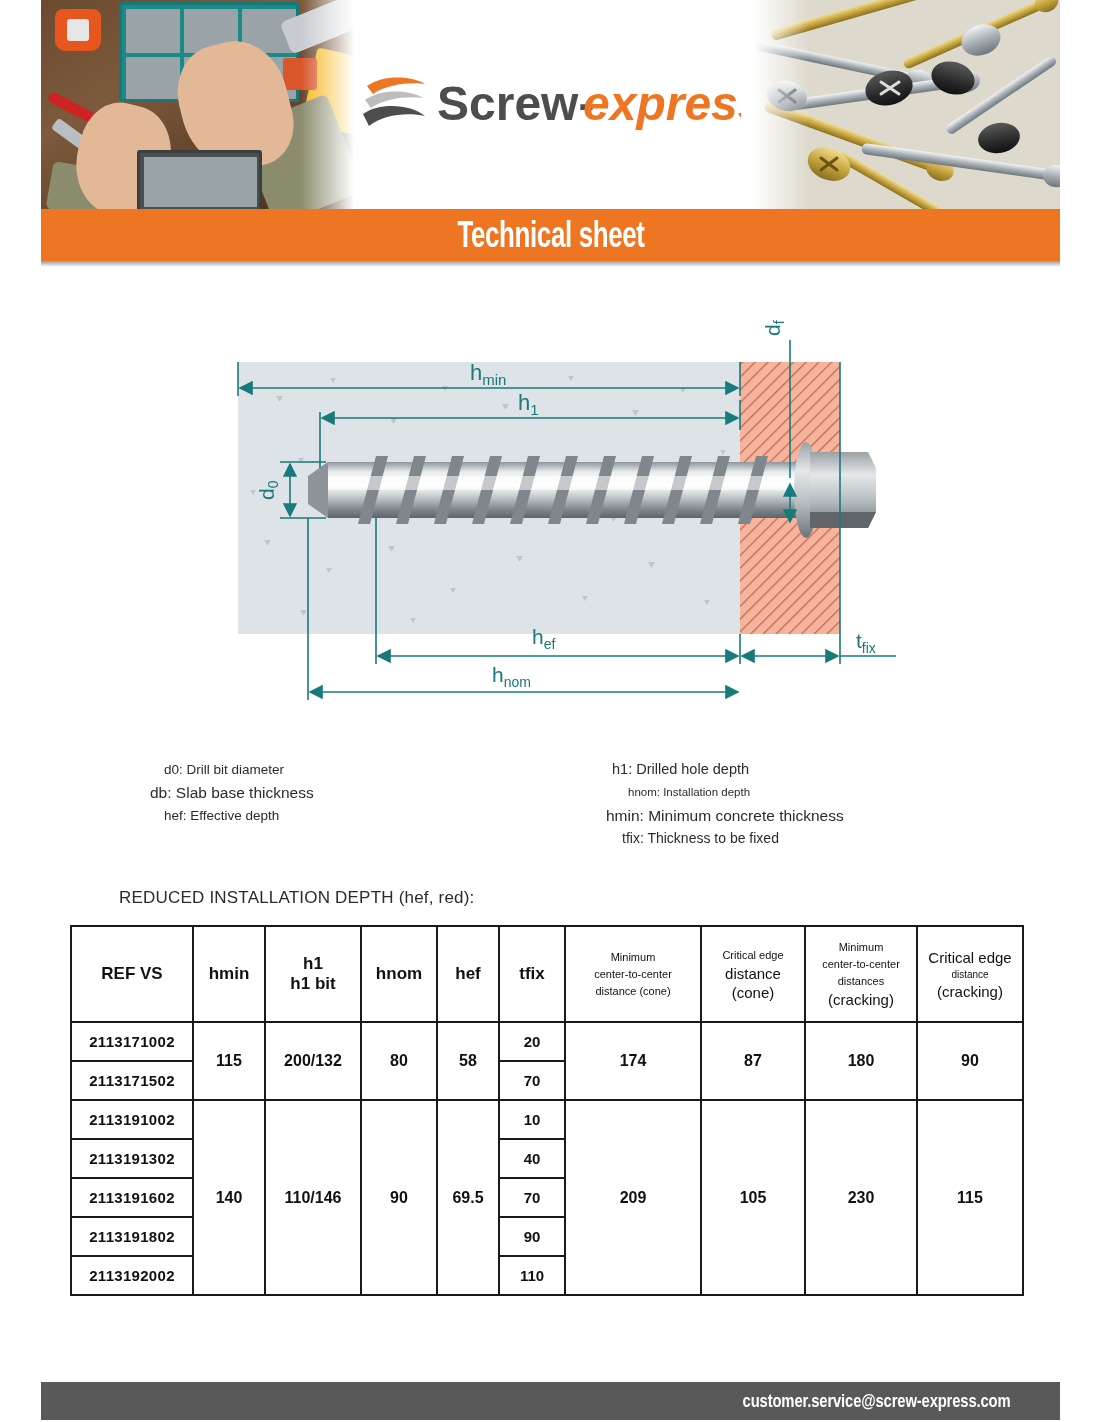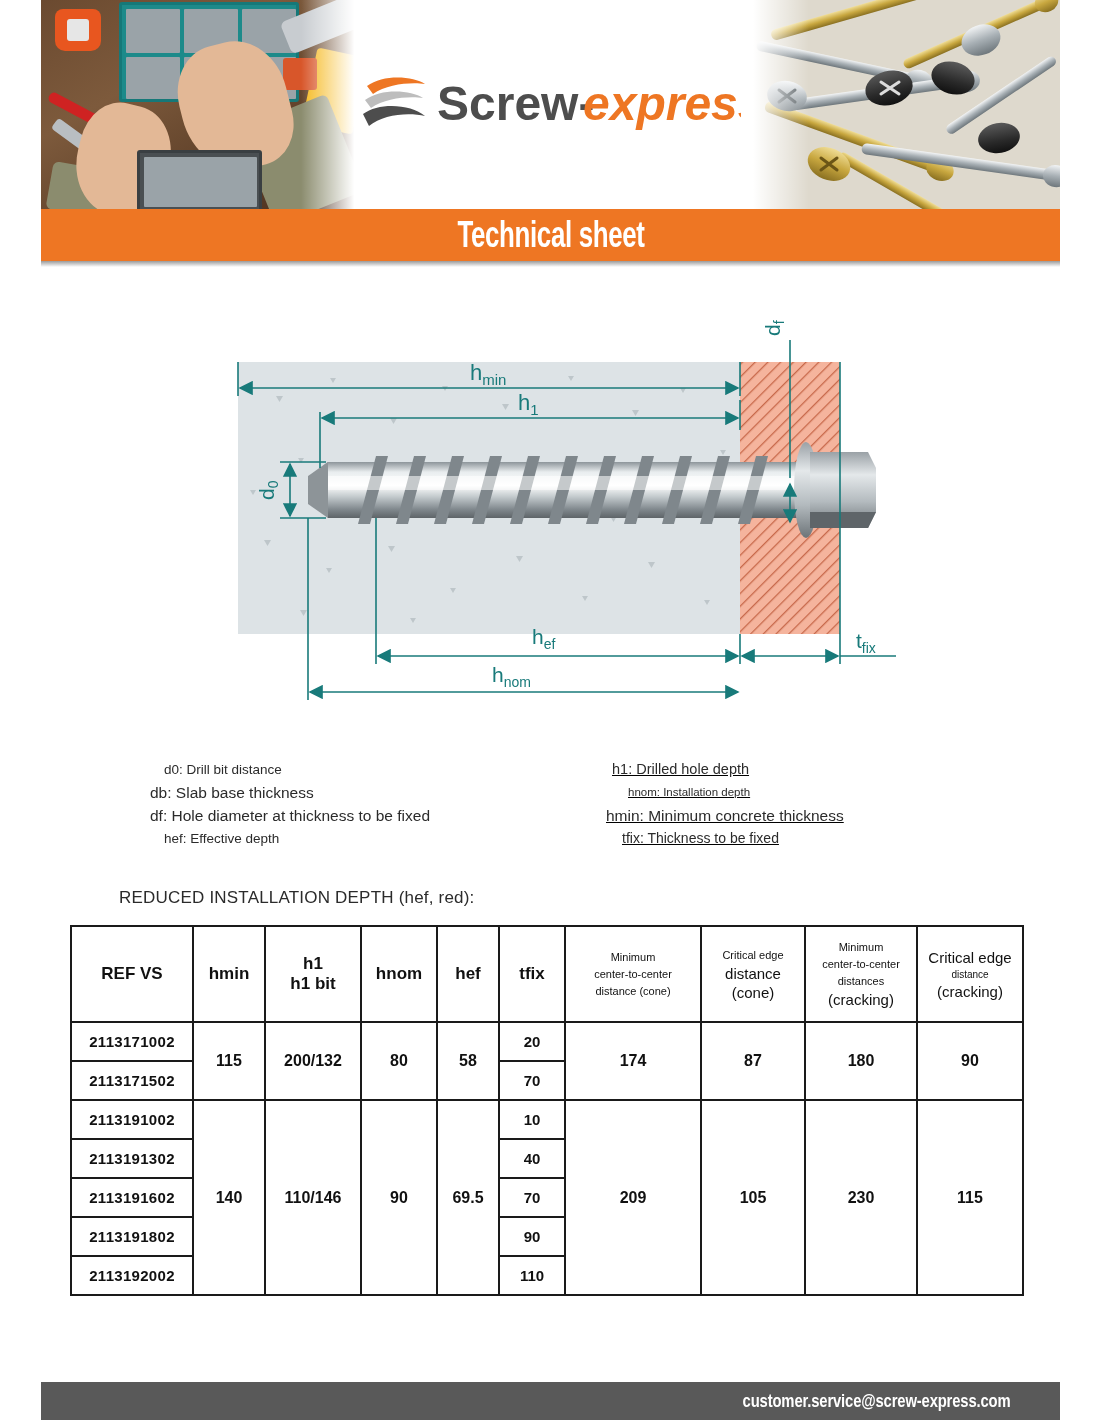--- a/index.html
+++ b/index.html
@@ -66,21 +66,21 @@
   .title-shadow { position:absolute; left:41px; top:261px; width:1019px; height:6px;
     background: linear-gradient(180deg,#9a9a9a,#ffffff); }
 
   
   .diagram { position: absolute; left: 180px; top: 300px; width: 760px; height: 430px; }
   svg.dwg { width: 100%; height: 100%; display:block; }
 
   
   .legend { position: absolute; left: 150px; top: 758px; width: 860px; display: flex; }
   .legend-col { width: 430px; }
-  .legend-col.right { padding-left: 26px; text-decoration: underline; }
+  .legend-col.right { padding-left: 26px; }
   .lg { color: #2b2b2b; font-family: "Liberation Sans", sans-serif; white-space: nowrap; }
   .lg.s13 { font-size: 13.5px; line-height: 23px; padding-left: 14px; }
   .lg.s15 { font-size: 15.5px; line-height: 23px; }
   .lg.s11 { font-size: 11.5px; line-height: 23px; padding-left: 22px; }
   .lg.s14 { font-size: 14.5px; line-height: 23px; padding-left: 6px; }
   .lg.s12 { font-size: 14px; line-height: 23px; padding-left: 16px; }
 
   
   .section-title { position: absolute; left: 119px; top: 888px; font-size: 17px;
     color: #2b2b2b; letter-spacing: 0.2px; }
@@ -356,23 +356,22 @@
       </text>
       <text x="676" y="348" font-size="21">
         <tspan>t</tspan><tspan dy="5" font-size="14">fix</tspan>
       </text>
     </g>
   </svg>
 </div>
 
 <div class="legend">
   <div class="legend-col">
-    <div class="lg s13">d0: Drill bit distance</div>
+    <div class="lg s13">d0: Drill bit diameter</div>
     <div class="lg s15">db: Slab base thickness</div>
-    <div class="lg s15">df: Hole diameter at thickness to be fixed</div>
     <div class="lg s13">hef: Effective depth</div>
   </div>
   <div class="legend-col right">
     <div class="lg s14">h1: Drilled hole depth</div>
     <div class="lg s11">hnom: Installation depth</div>
     <div class="lg s15">hmin: Minimum concrete thickness</div>
     <div class="lg s12">tfix: Thickness to be fixed</div>
   </div>
 </div>
 

